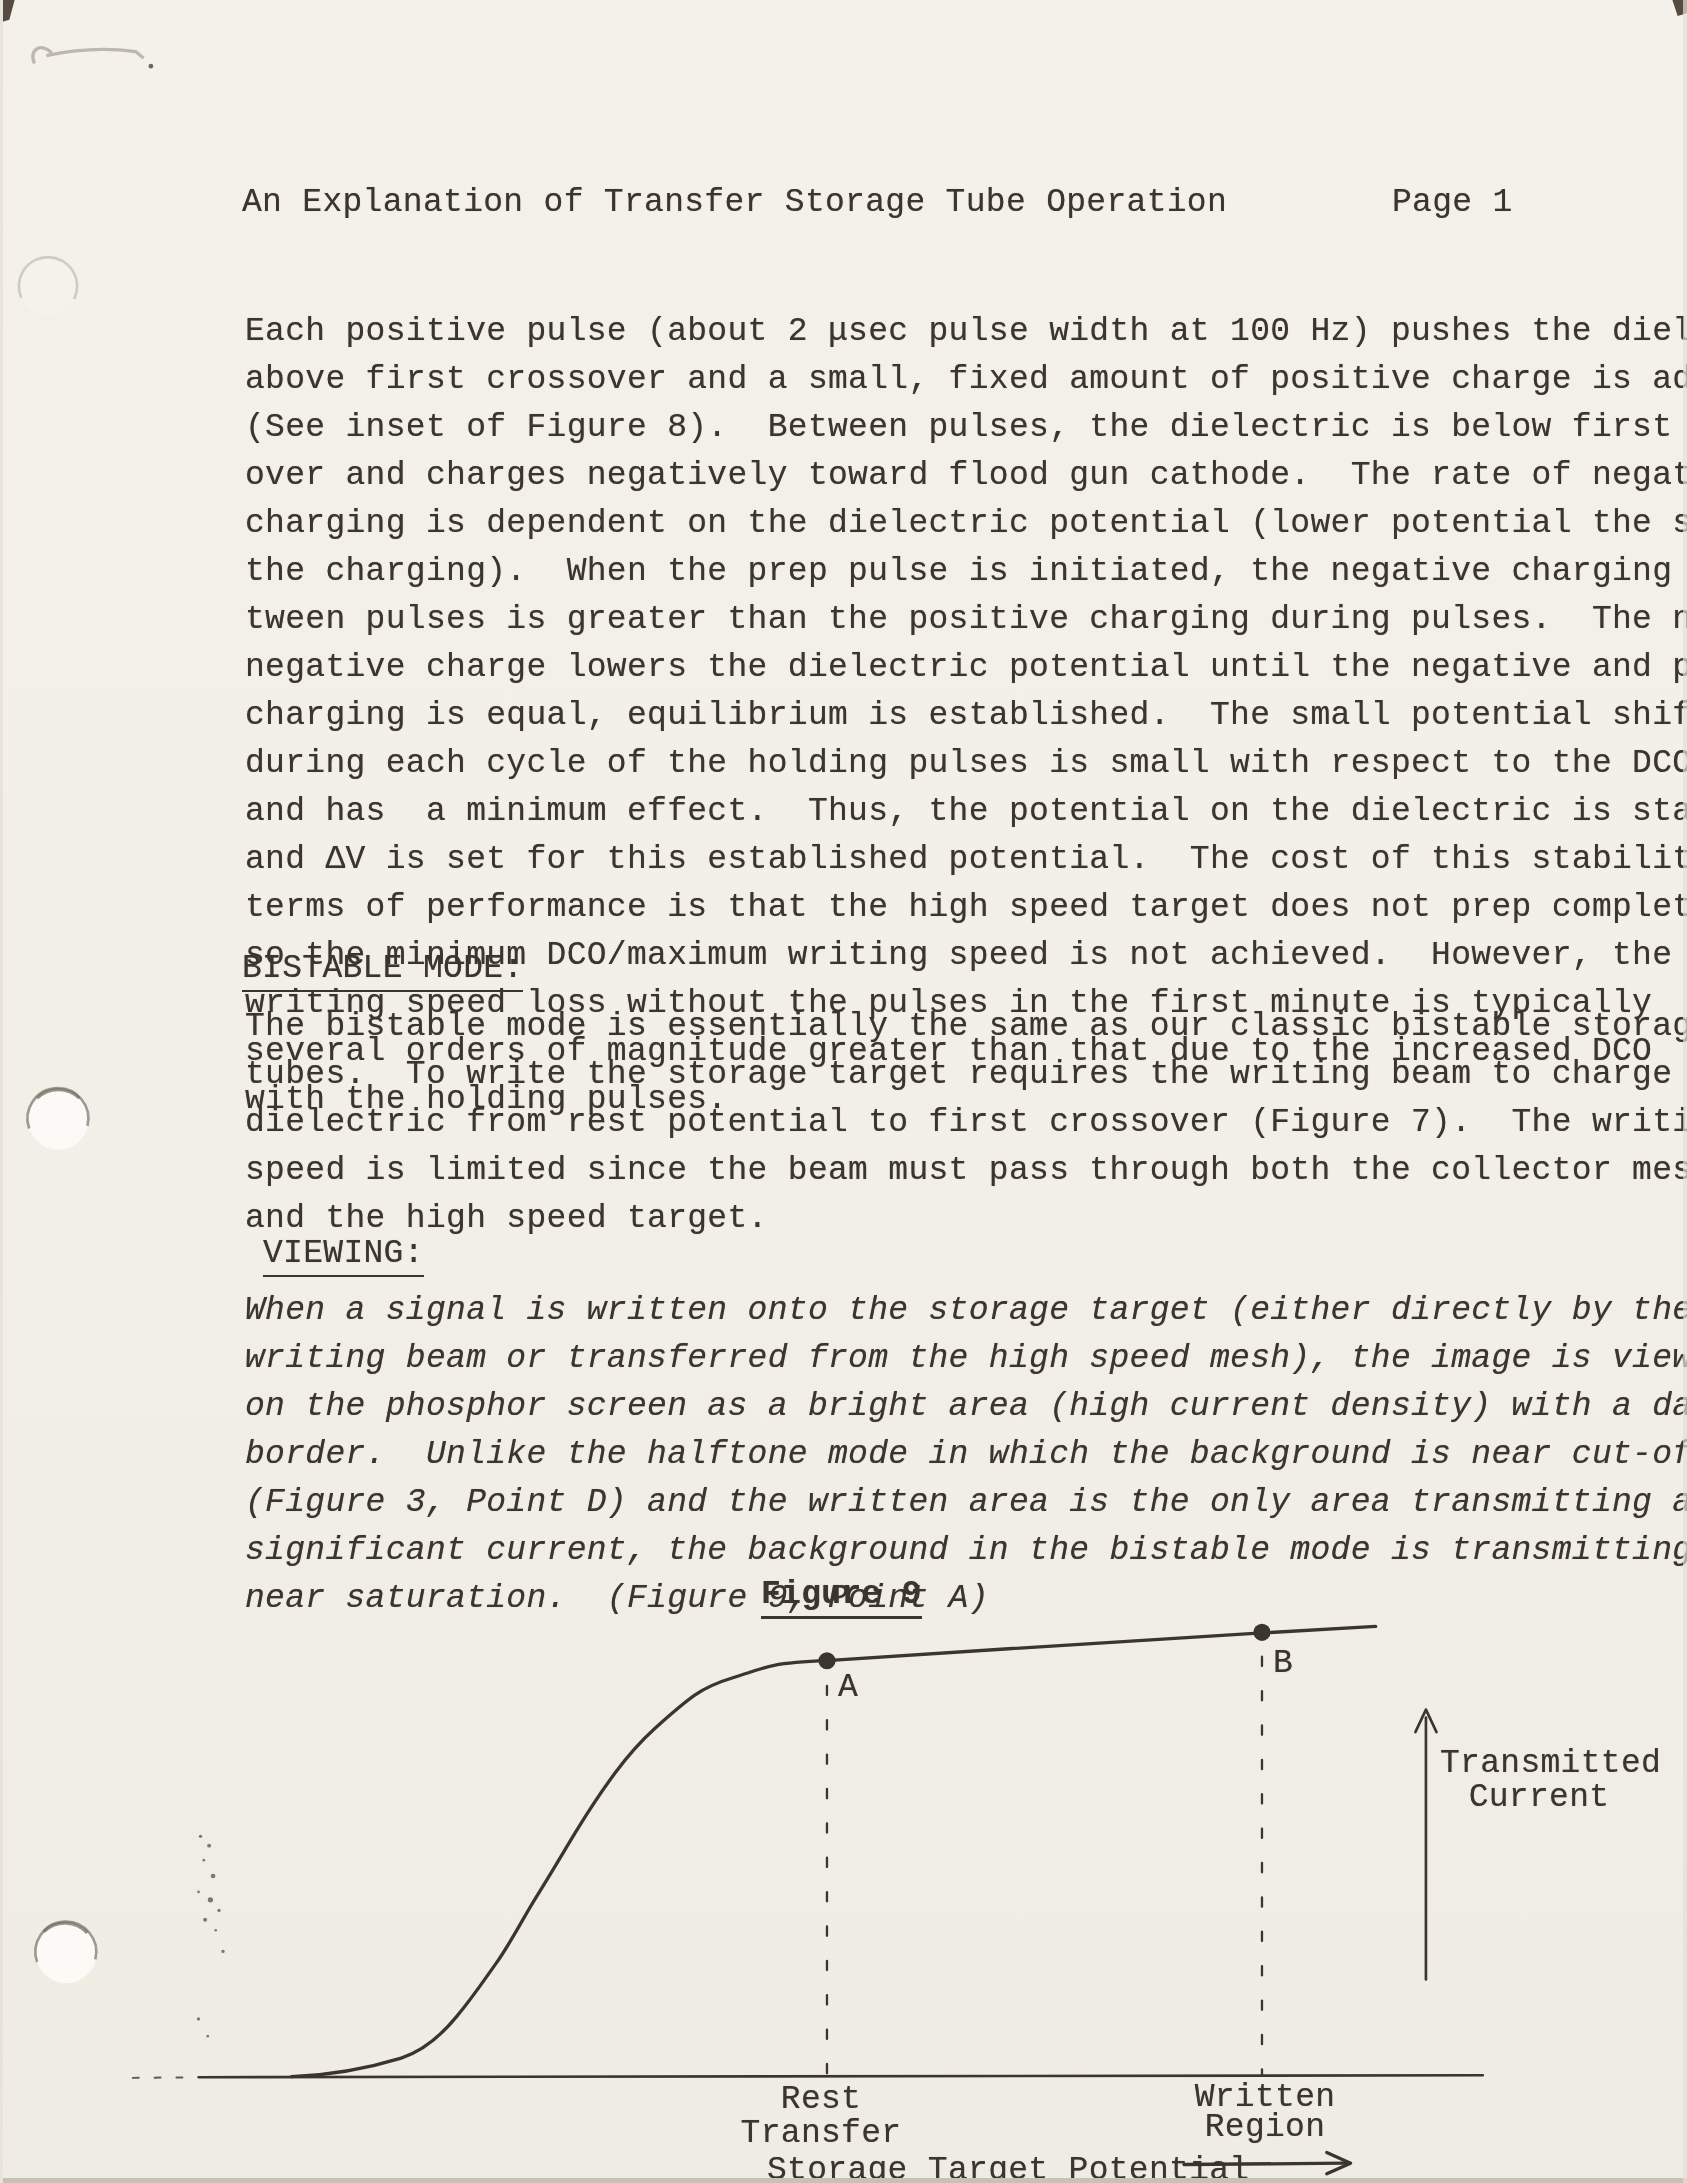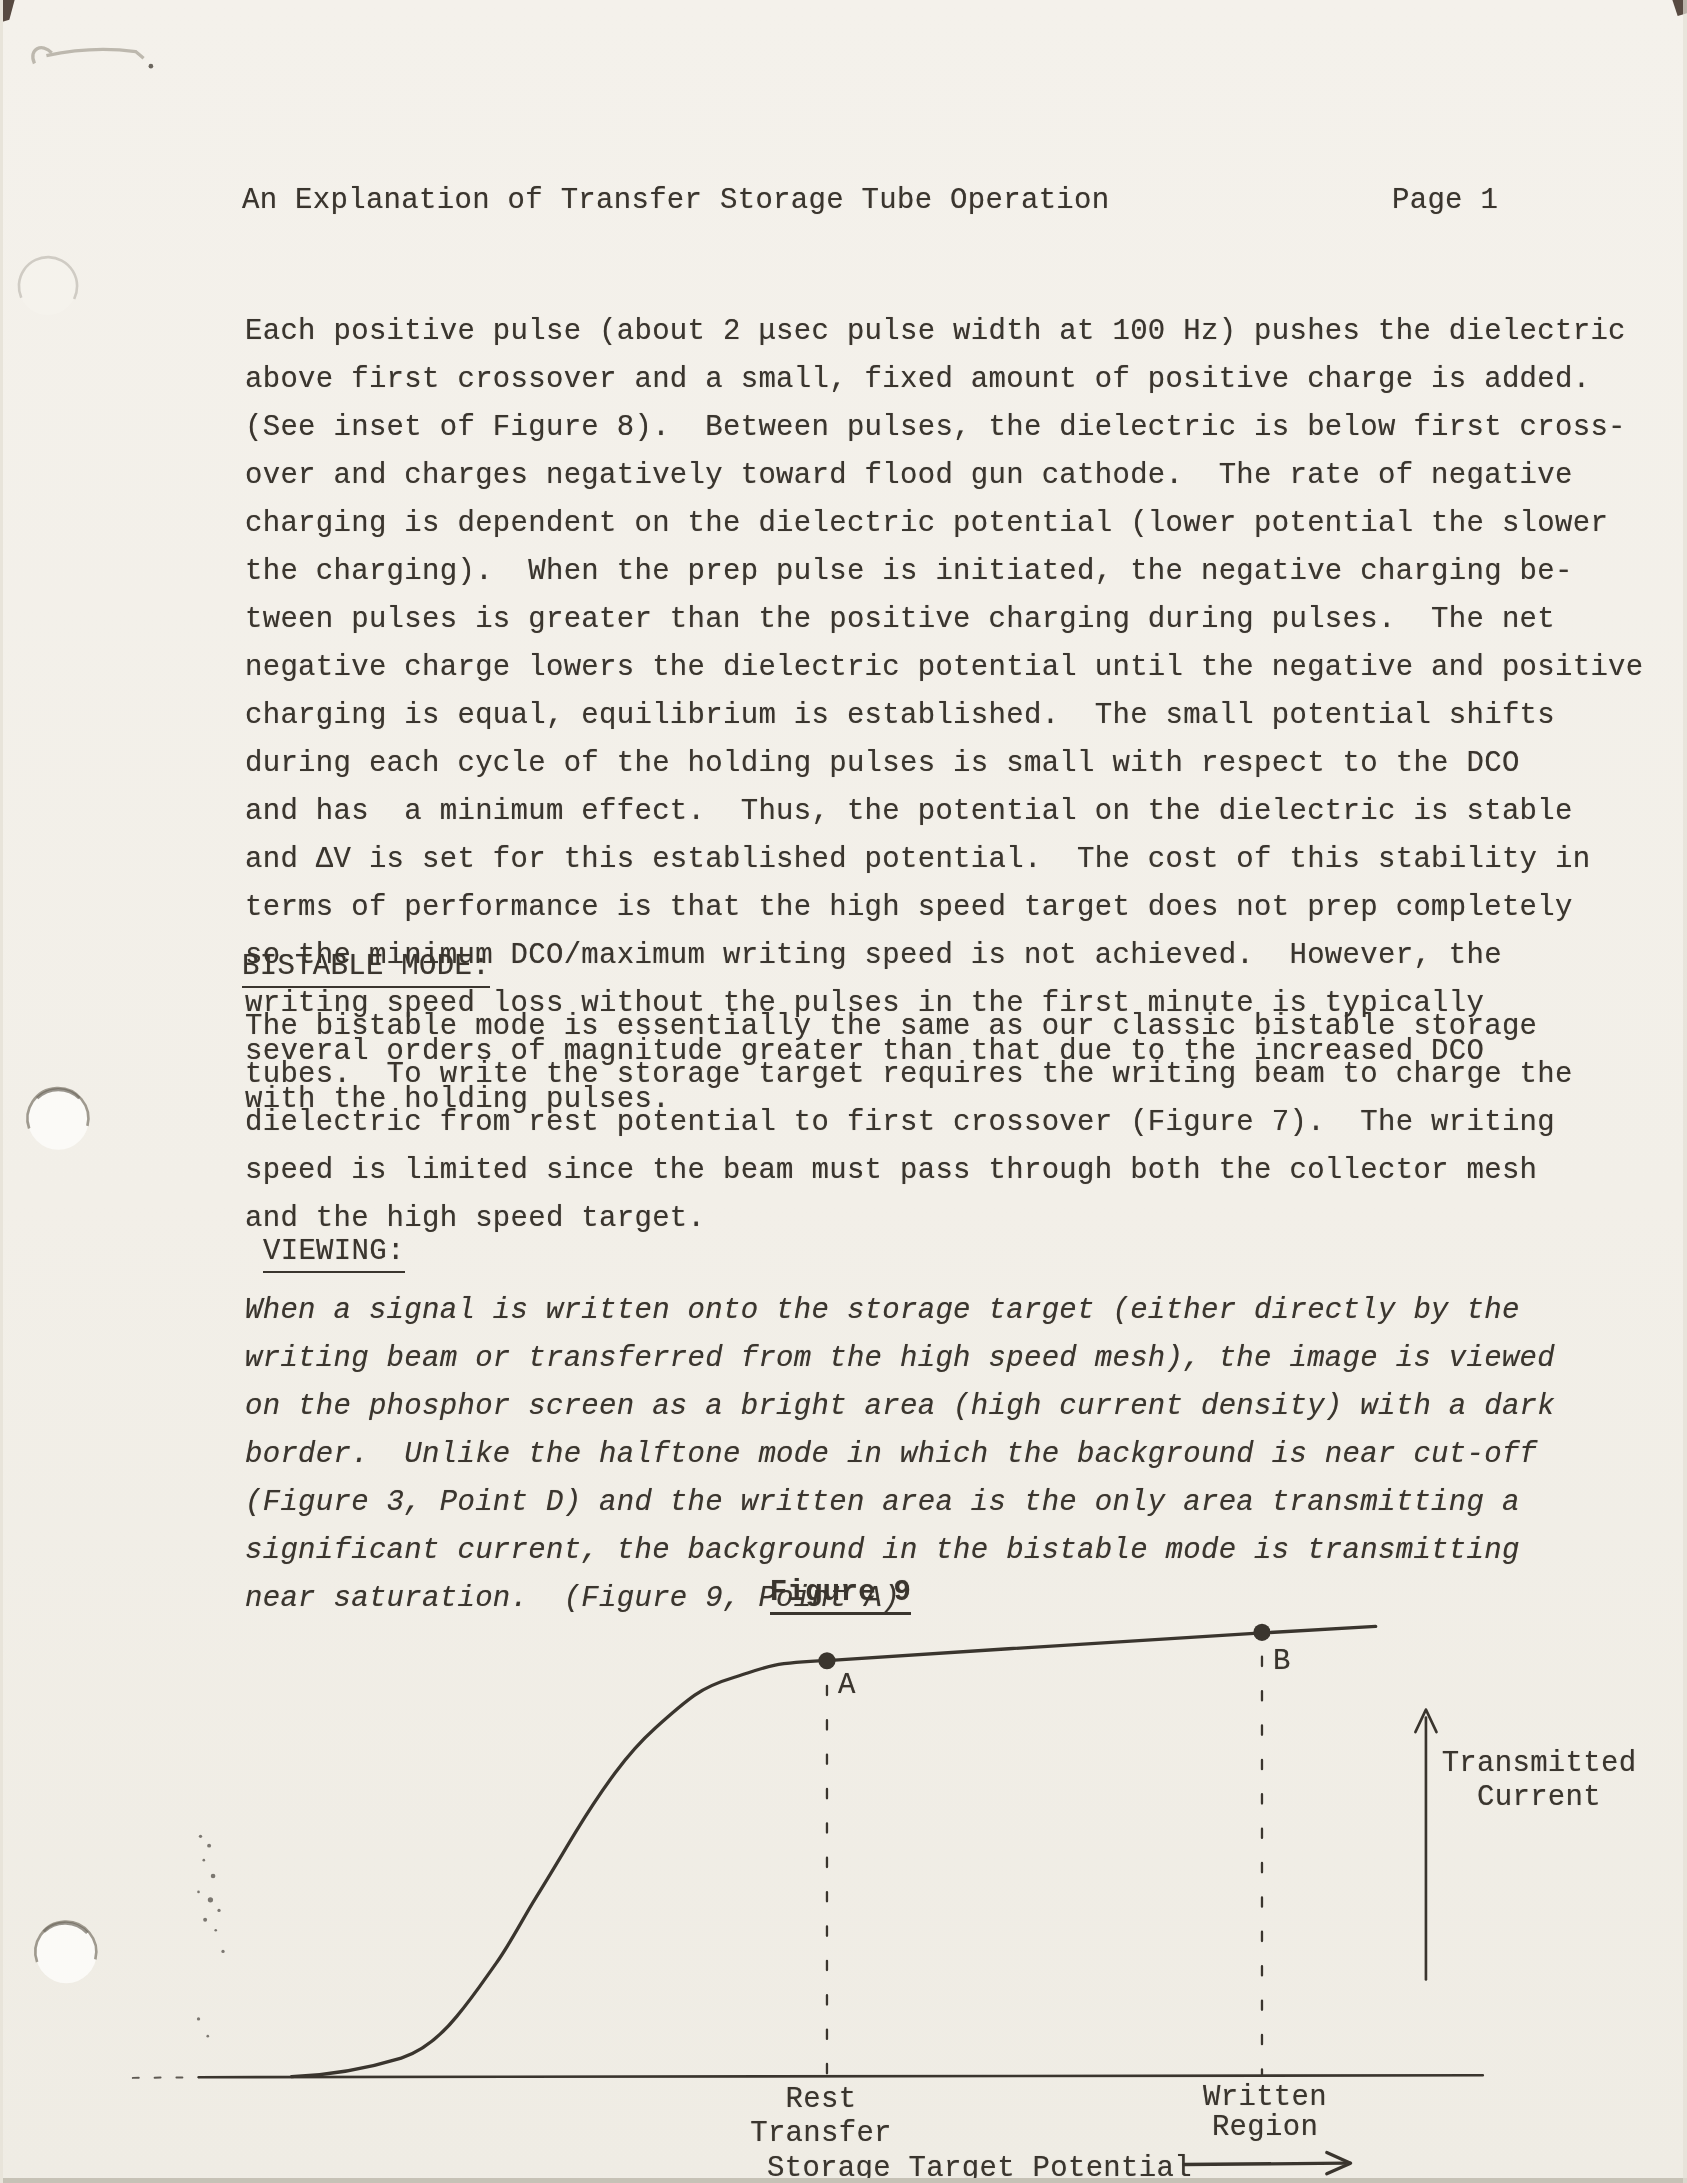--- a/index.html
+++ b/index.html
@@ -7,21 +7,21 @@
     position:relative;
     width:1687px;height:2183px;
     background:#f3f0e9;
     background-image:linear-gradient(180deg,#f4f1eb 0%,#f2efe8 55%,#efece4 100%);
     overflow:hidden;
     font-family:"Liberation Mono","DejaVu Sans Mono",monospace;
     color:#3a352e;
   }
   .txt{
     position:absolute;
-    font-size:29px;
+    font-size:33px;
     letter-spacing:0.3px;
     color:#3a352e;
     text-shadow:0 0 0.7px rgba(58,53,46,.55);
     white-space:pre;
   }
   .body-block{line-height:48px;margin:0;font-family:inherit;}
   .heading-underline{border-bottom:2.6px solid #3a352e;padding-bottom:3.3px;display:inline-block;}
   .center{text-align:center;}
   .edge-bottom{position:absolute;left:0;top:2178px;width:1687px;height:5.3px;background:#c6c2b6;}
   .edge-right{position:absolute;right:0;top:0;width:4px;height:2183px;background:#e4e0d6;opacity:.7;}

